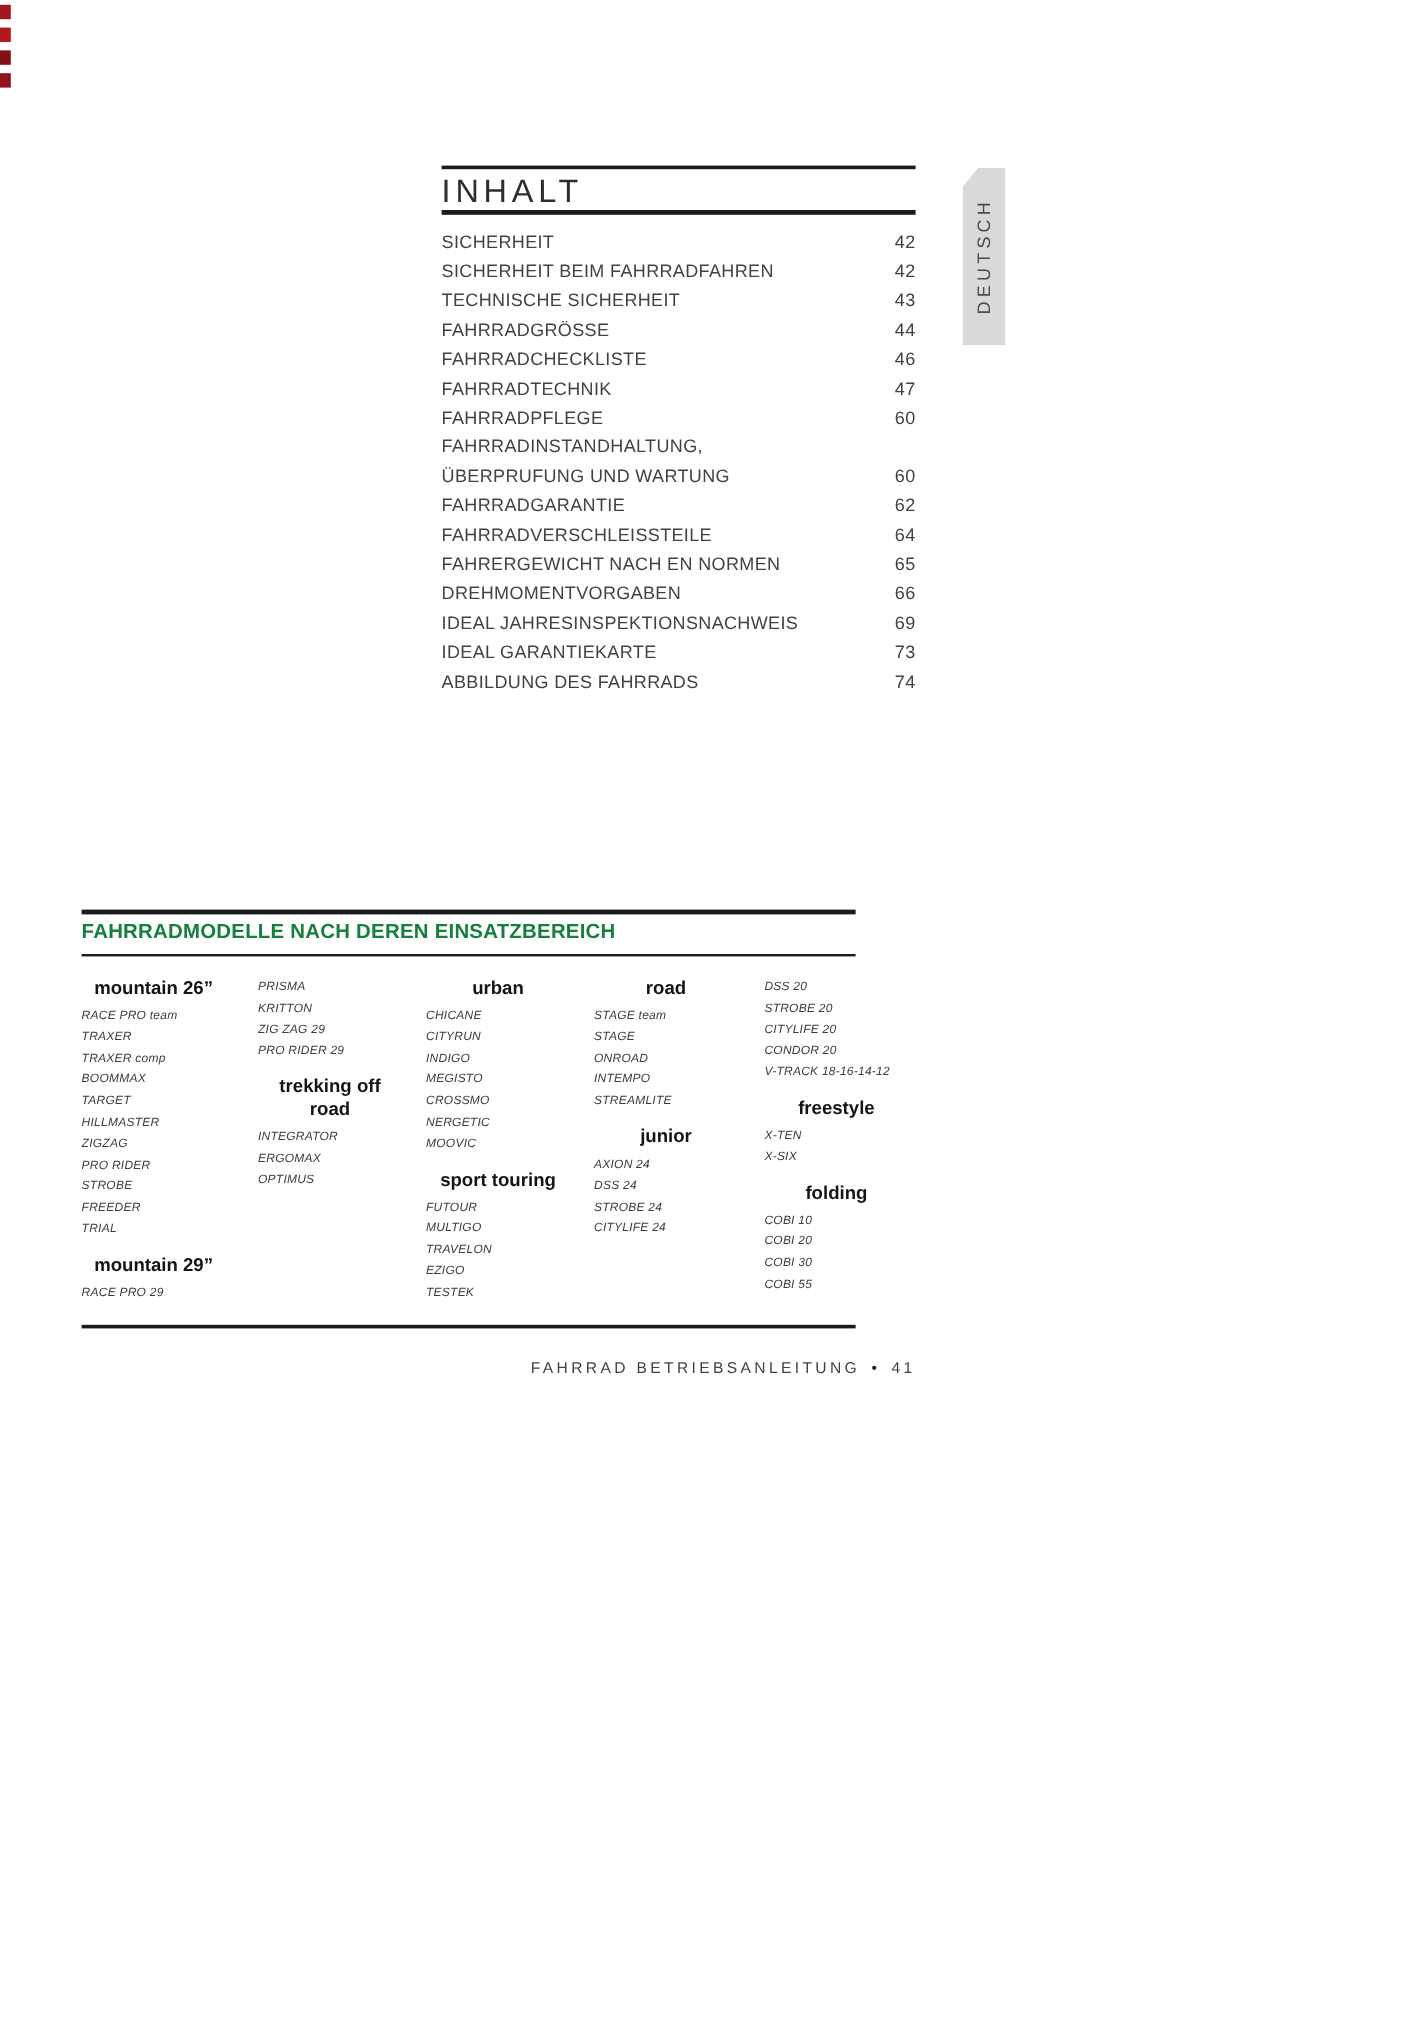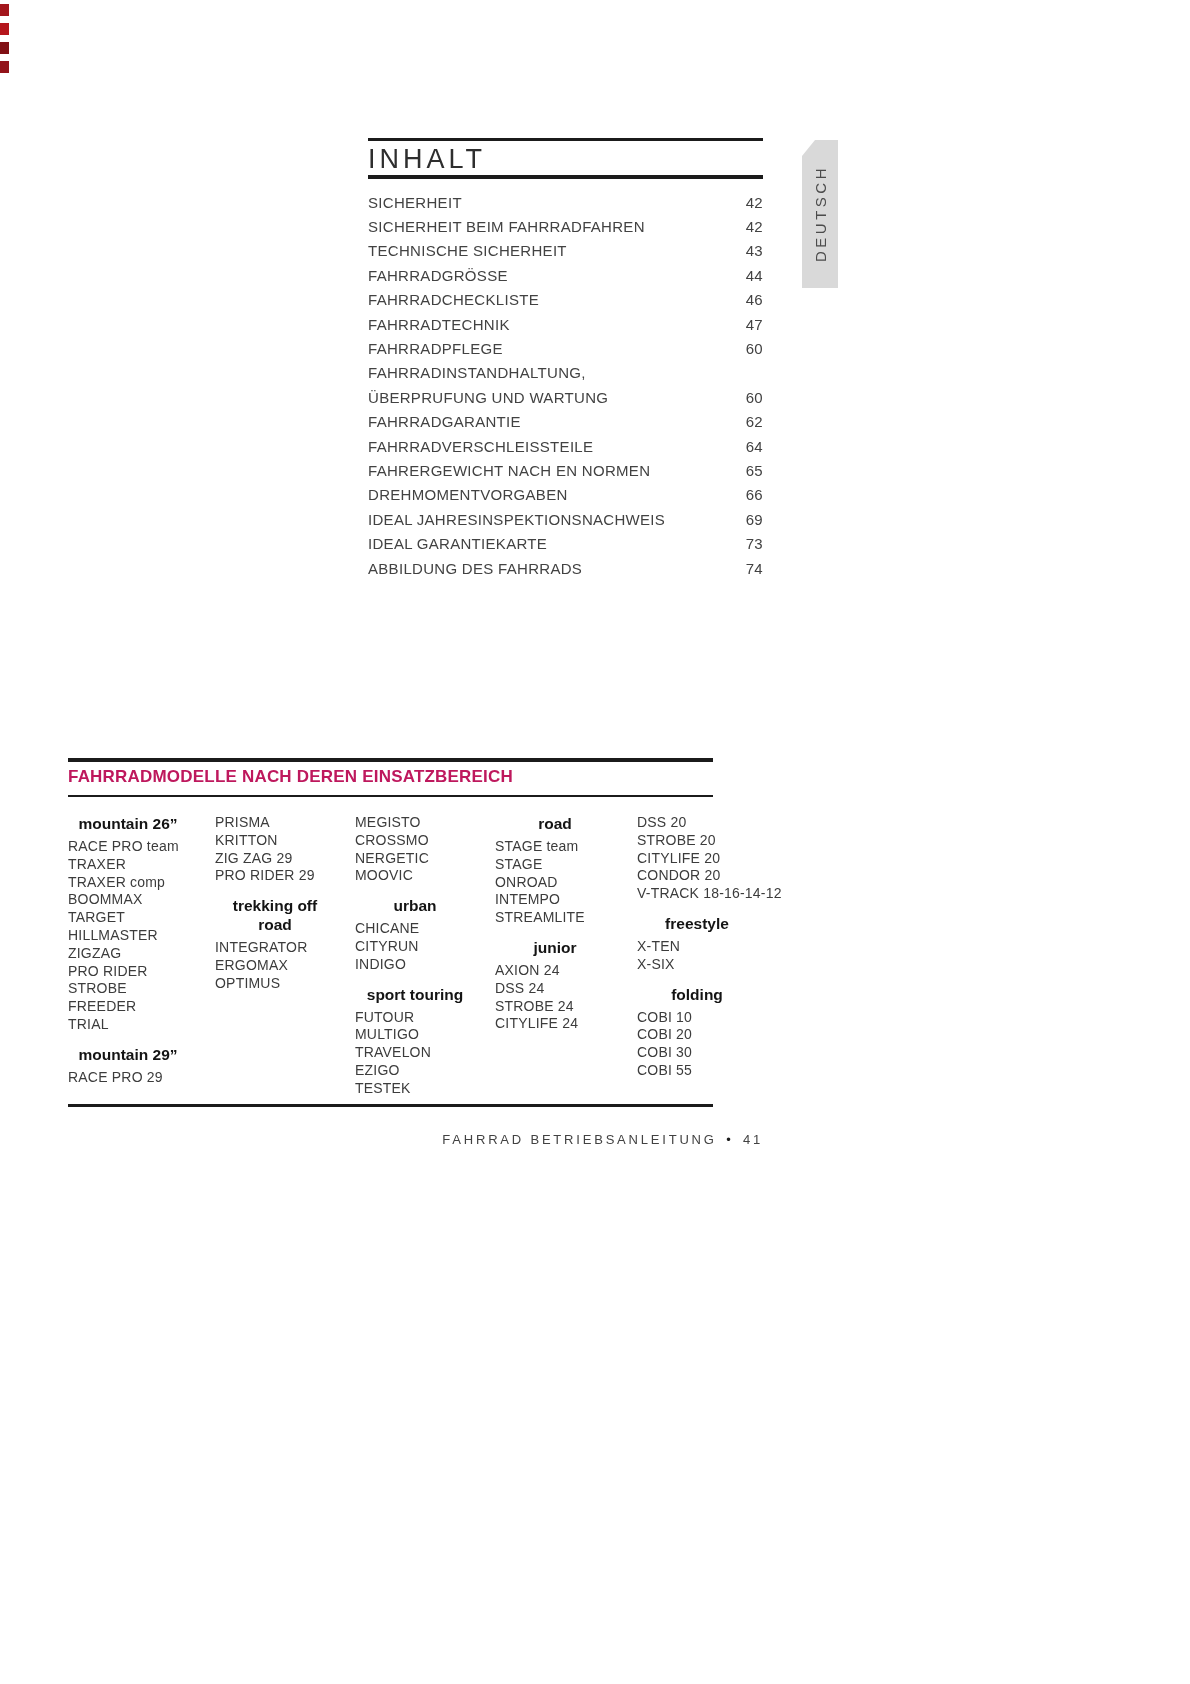--- a/index.html
+++ b/index.html
@@ -46,37 +46,38 @@
     display: flex; align-items: center; justify-content: center;
   }
   .lang-tab span {
     writing-mode: vertical-rl; transform: rotate(180deg);
     font-size: 15px; letter-spacing: 3.5px; color: #4b4b4b;
   }
 
   
   .models-title {
     position: absolute; left: 68px; top: 767px;
-    font-size: 17px; font-weight: 700; color: #be185d; letter-spacing: 0.2px;
+    font-size: 17px; font-weight: 700; color: #15803d; letter-spacing: 0.2px;
   }
   .models-cols { position: absolute; left: 68px; top: 814px; display: flex; }
   .model-col { flex: 0 0 auto; }
   .model-col:nth-child(1) { width: 147px; }
   .model-col:nth-child(2) { width: 140px; }
   .model-col:nth-child(3) { width: 140px; }
   .model-col:nth-child(4) { width: 142px; }
   .model-col:nth-child(5) { width: 150px; }
   .block-header {
     font-size: 15.5px; font-weight: 700; color: #141414;
     line-height: 19px; margin: 11px 0 5px 0; max-width: 120px; text-align: center;
   }
   .model-block:first-child .block-header { margin-top: 0; }
   .model-item {
-    font-size: 14px; line-height: 17.8px; color: #3c3c3c; letter-spacing: 0.2px;
+    font-size: 10px; line-height: 17.8px; color: #3c3c3c; letter-spacing: 0.2px;
     white-space: nowrap;
+    font-style: italic;
   }
 
   
   .footer {
     position: absolute; left: 368px; top: 1132px; width: 395px;
     text-align: right; font-size: 13px; letter-spacing: 2.8px; color: #424242;
   }
   .footer .dot { margin: 0 3px; color: #1a1a1a; }
 </style>
 </head>
@@ -200,30 +201,30 @@
         </div>
         <div class="model-block">
           <div class="block-header">trekking off road</div>
           <div class="model-item">INTEGRATOR</div>
           <div class="model-item">ERGOMAX</div>
           <div class="model-item">OPTIMUS</div>
         </div>
       </div>
       <div class="model-col">
         <div class="model-block">
+          <div class="block-header">urban</div>
+          <div class="model-item">CHICANE</div>
+          <div class="model-item">CITYRUN</div>
+          <div class="model-item">INDIGO</div>
+        </div>
+        <div class="model-block">
           <div class="model-item">MEGISTO</div>
           <div class="model-item">CROSSMO</div>
           <div class="model-item">NERGETIC</div>
           <div class="model-item">MOOVIC</div>
-        </div>
-        <div class="model-block">
-          <div class="block-header">urban</div>
-          <div class="model-item">CHICANE</div>
-          <div class="model-item">CITYRUN</div>
-          <div class="model-item">INDIGO</div>
         </div>
         <div class="model-block">
           <div class="block-header">sport touring</div>
           <div class="model-item">FUTOUR</div>
           <div class="model-item">MULTIGO</div>
           <div class="model-item">TRAVELON</div>
           <div class="model-item">EZIGO</div>
           <div class="model-item">TESTEK</div>
         </div>
       </div>

